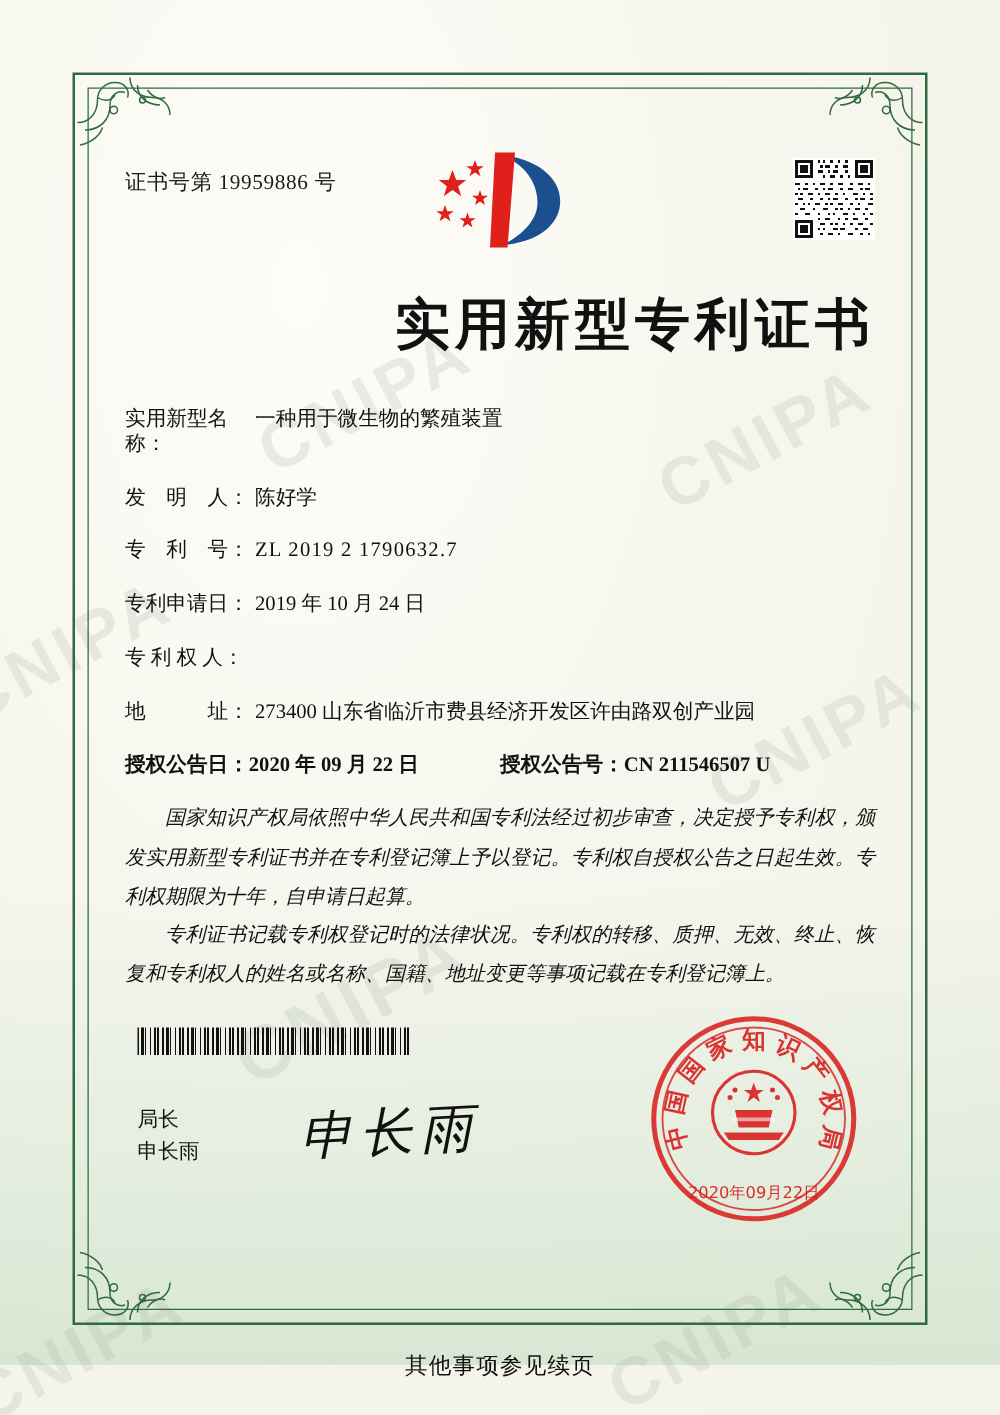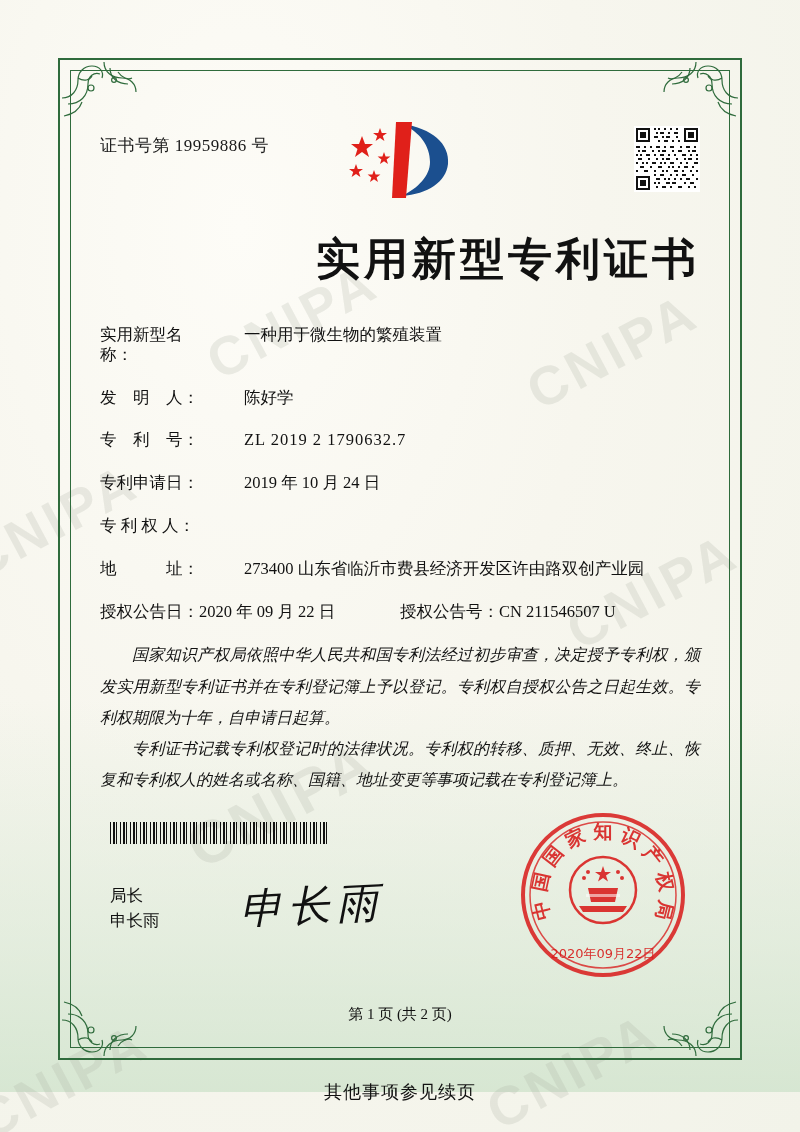--- a/index.html
+++ b/index.html
@@ -113,35 +113,35 @@
 
   .fields {
     font-size: 16.5px;
     color: #111;
     line-height: 1.2;
   }
   .field-row {
     display: flex;
     align-items: baseline;
     margin-bottom: 23px;
-    gap: 40px;
   }
   .f-label {
     width: 104px;
     flex: none;
     letter-spacing: 0px;
   }
   .f-value { flex: 1; }
   .f-value.mono { letter-spacing: 1px; }
 
   .grant-row {
     display: flex;
     align-items: baseline;
     margin-bottom: 3px;
     font-size: 16.5px;
+    font-weight: bold;
   }
   .grant-left { width: 300px; display: flex; }
   .grant-right { display: flex; }
 
   .para {
     font-size: 16px;
     line-height: 1.95;
     color: #111;
     text-align: justify;
     text-indent: 2em;
@@ -533,17 +533,16 @@
             <circle cx="-15" cy="-18" r="2"></circle>
             <circle cx="-19" cy="-12" r="2"></circle>
             <circle cx="15" cy="-18" r="2"></circle>
             <circle cx="19" cy="-12" r="2"></circle>
           </g>
         </g>
         <text x="85" y="148" text-anchor="middle" fill="#d8201f" opacity="0.92" font-family="'DejaVu Sans','Liberation Sans',sans-serif" font-size="13">2020年09月22日</text>
       </svg>
     </div>
 
-    <div class="page-num">第 1 页 (共 2 页)</div>
   </div>
 
   <div class="footer-note">其他事项参见续页</div>
 </div>
 
 </body></html>

